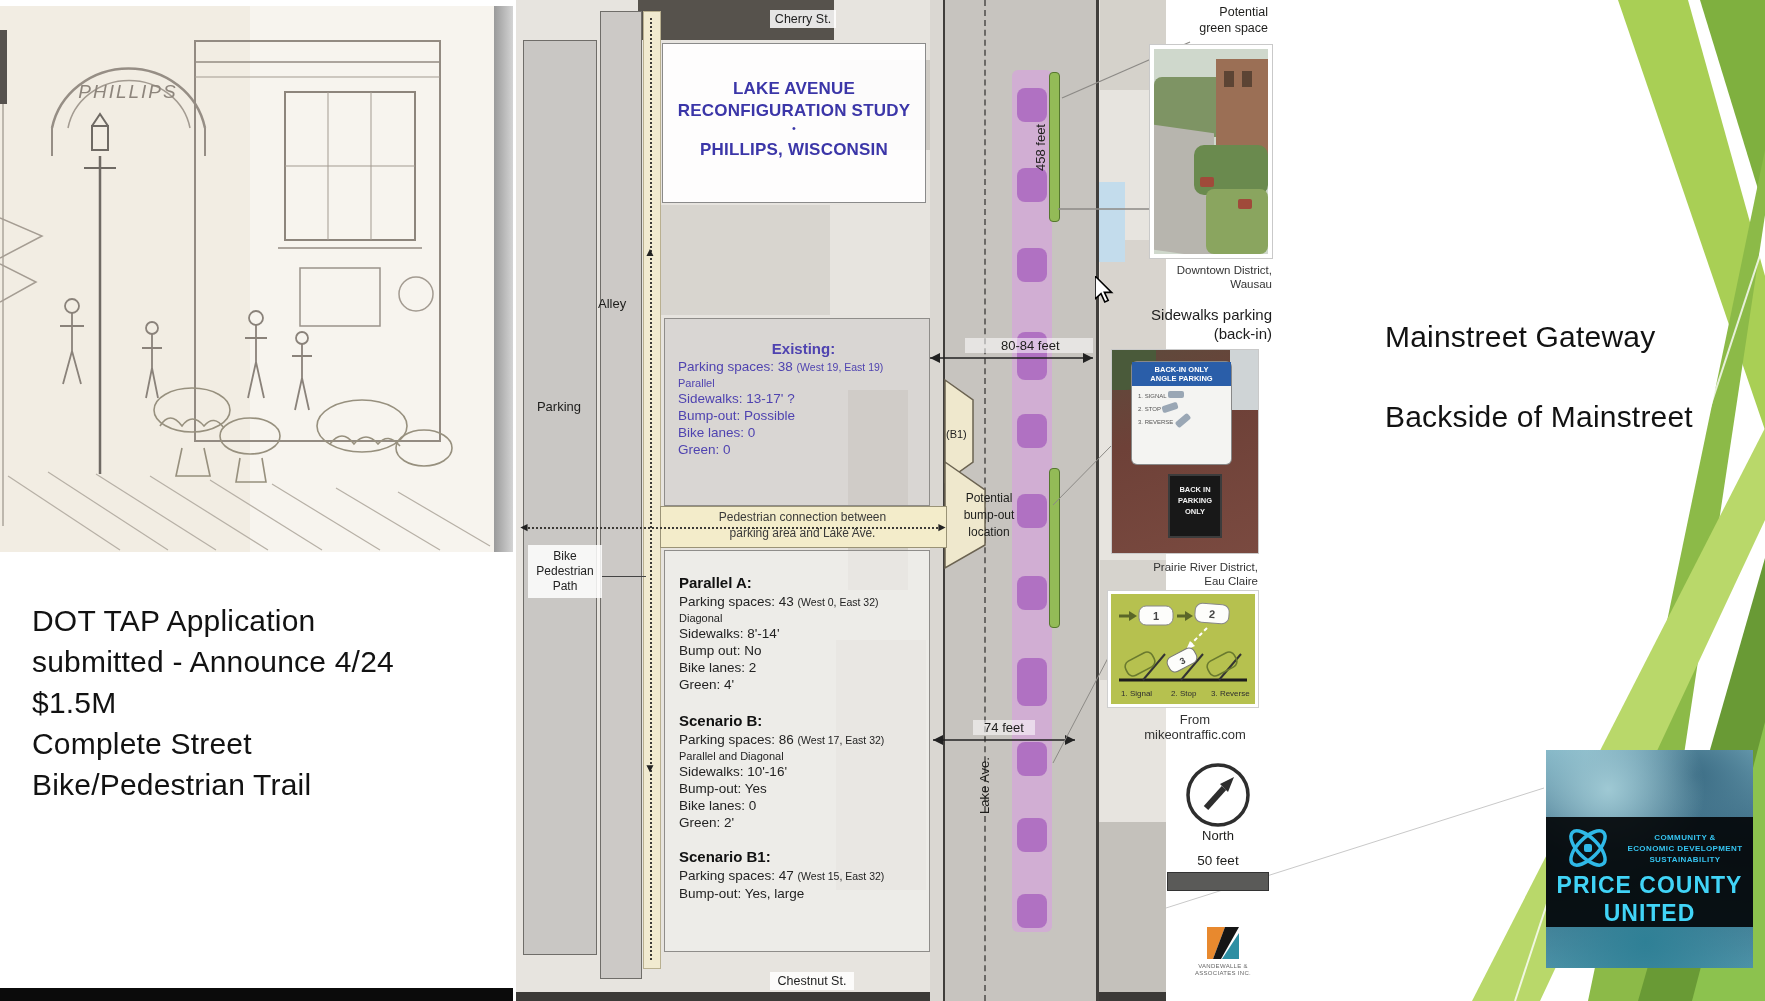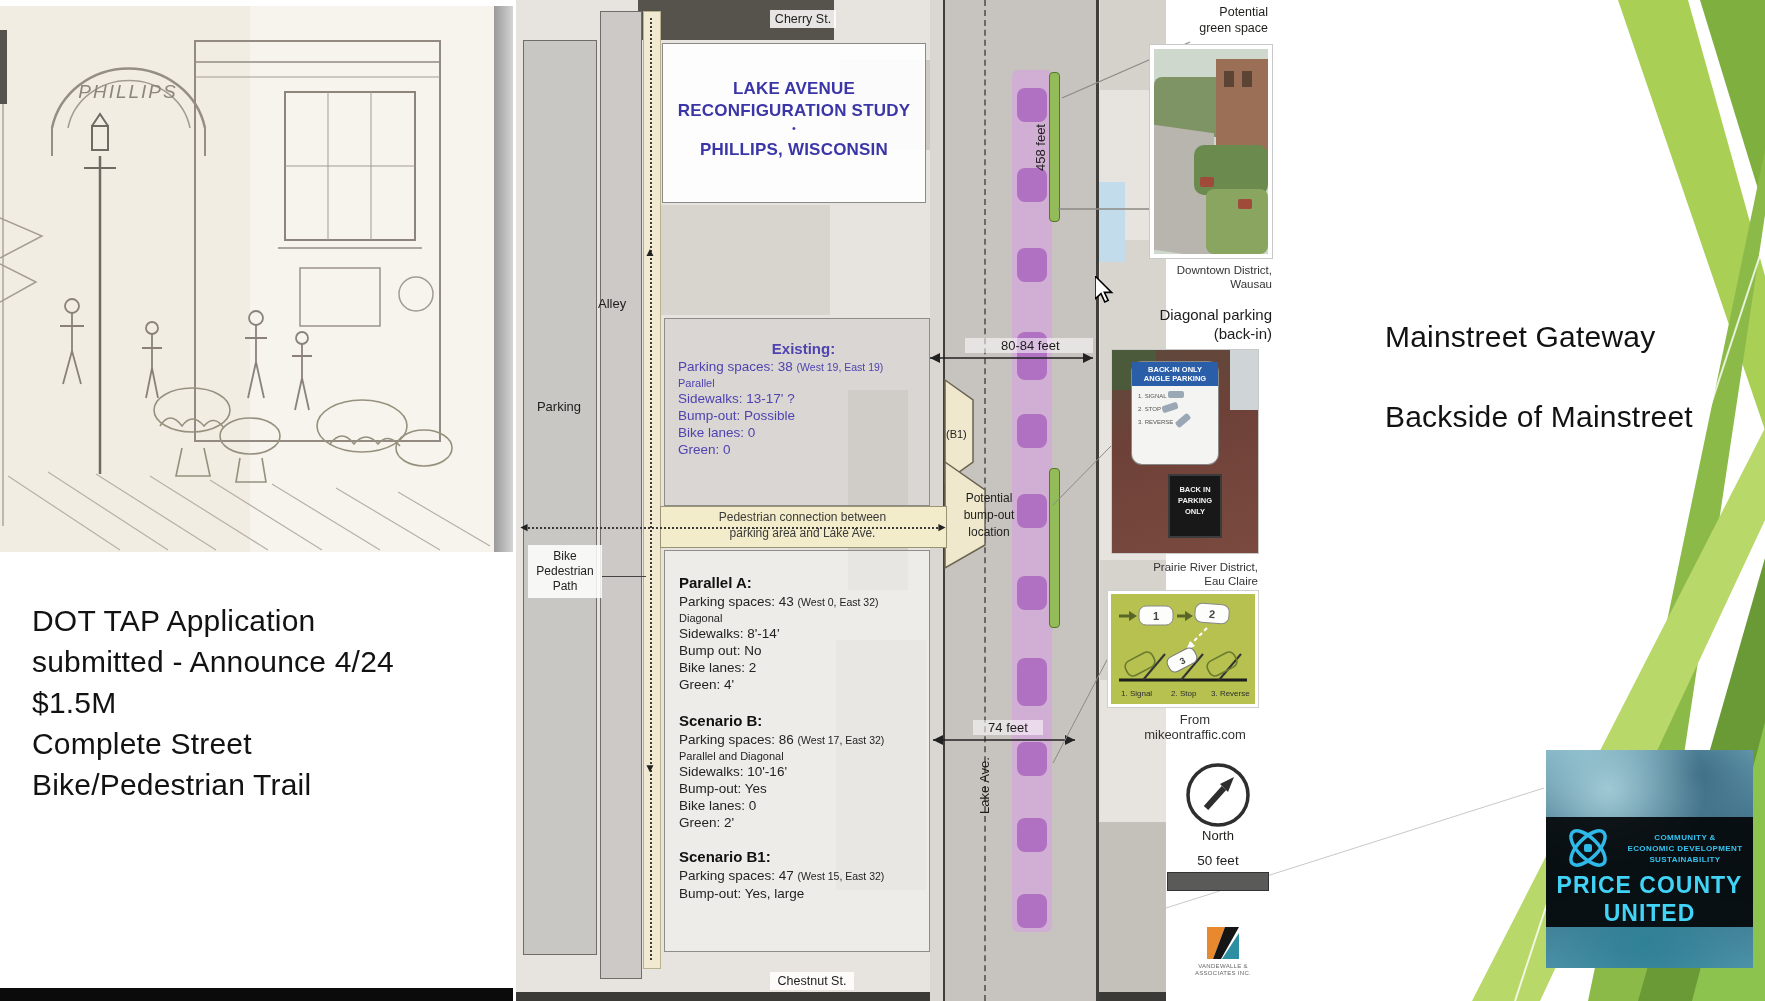--- a/index.html
+++ b/index.html
@@ -246,21 +246,21 @@
       <div class="row-main"><span>Parking spaces: 47</span> <span class="row-note">(West 15, East 32)</span></div>
       <div class="row-main">Bump-out: Yes, large</div>
     </div>
   </div>
 
   <div class="abs chip" style="left:770px;top:10px;width:66px;height:18px;">Cherry St.</div>
   <div class="abs chip" style="left:770px;top:972px;width:84px;height:18px;">Chestnut St.</div>
   <div class="abs mt vert" style="left:990px;top:140px;width:100px;">458 feet</div>
   <div class="abs mt vert" style="left:934px;top:778px;width:100px;">Lake Ave.</div>
   <div class="abs mt" style="left:965px;top:338px;width:92px;text-align:left;background:rgba(255,255,255,.55);padding-left:36px;">80-84 feet</div>
-  <div class="abs mt" style="left:973px;top:720px;width:70px;text-align:center;background:rgba(255,255,255,.55);">74 feet</div>
+  <div class="abs mt" style="left:973px;top:720px;width:62px;text-align:center;background:rgba(255,255,255,.55);">74 feet</div>
   <div class="abs" style="left:946px;top:428px;font-size:11px;color:#222;">(B1)</div>
   <div class="abs" style="left:960px;top:490px;width:58px;text-align:center;font-size:12px;line-height:17px;color:#1d1d1b;">
     <div>Potential</div>
     <div>bump-out</div>
     <div>location</div>
   </div>
 
   <div class="abs" style="left:1158px;top:4px;width:110px;text-align:right;font-size:12.5px;line-height:16px;color:#1d1d1b;">
     <div>Potential</div>
     <div>green space</div>
@@ -277,28 +277,28 @@
       <div class="abs" style="left:52px;top:140px;width:62px;height:65px;background:#8aa55f;border-radius:8px;"></div>
       <div class="abs" style="left:46px;top:128px;width:14px;height:10px;background:#a04a3a;border-radius:2px;"></div>
       <div class="abs" style="left:84px;top:150px;width:14px;height:10px;background:#a04a3a;border-radius:2px;"></div>
     </div>
   </div>
   <div class="abs cap" style="left:1150px;top:263px;width:122px;">
     <div>Downtown District,</div>
     <div>Wausau</div>
   </div>
   <div class="abs bigcap" style="left:1120px;top:305px;width:152px;">
-    <div>Diagonal parking</div>
+    <div>Sidewalks parking</div>
     <div>(back-in)</div>
   </div>
 
   <div class="abs" style="left:1112px;top:350px;width:146px;height:203px;background:linear-gradient(160deg,#5d4a3c 0%,#6e4138 40%,#7a4a40 100%);box-shadow:0 0 0 1px #c9c9c9;">
     <div class="abs" style="left:0;top:0;width:44px;height:40px;background:#4a5a3a;border-radius:0 0 30px 0;"></div>
     <div class="abs" style="left:118px;top:0;width:28px;height:60px;background:#cfd4d6;"></div>
-    <div class="abs" style="left:20px;top:12px;width:86px;height:102px;background:#f4f4f2;border-radius:10px;box-shadow:0 0 0 1px #888;">
+    <div class="abs" style="left:20px;top:12px;width:99px;height:102px;background:#f4f4f2;border-radius:5px;box-shadow:0 0 0 1px #888;">
       <div style="background:#2a5ea9;color:#fff;font-size:7.5px;line-height:9px;text-align:center;font-weight:bold;padding:3px 0;">
         <div>BACK-IN ONLY</div>
         <div>ANGLE PARKING</div>
       </div>
       <div style="font-size:6px;color:#555;padding:4px 0 0 6px;line-height:13px;">
         <div><span>1. SIGNAL</span> <span style="display:inline-block;width:16px;height:7px;background:#9aa7b5;border-radius:2px;"></span></div>
         <div><span>2. STOP</span> <span style="display:inline-block;width:16px;height:7px;background:#9aa7b5;border-radius:2px;transform:rotate(-18deg);"></span></div>
         <div><span>3. REVERSE</span> <span style="display:inline-block;width:16px;height:7px;background:#9aa7b5;border-radius:2px;transform:rotate(-40deg);"></span></div>
       </div>
     </div>

